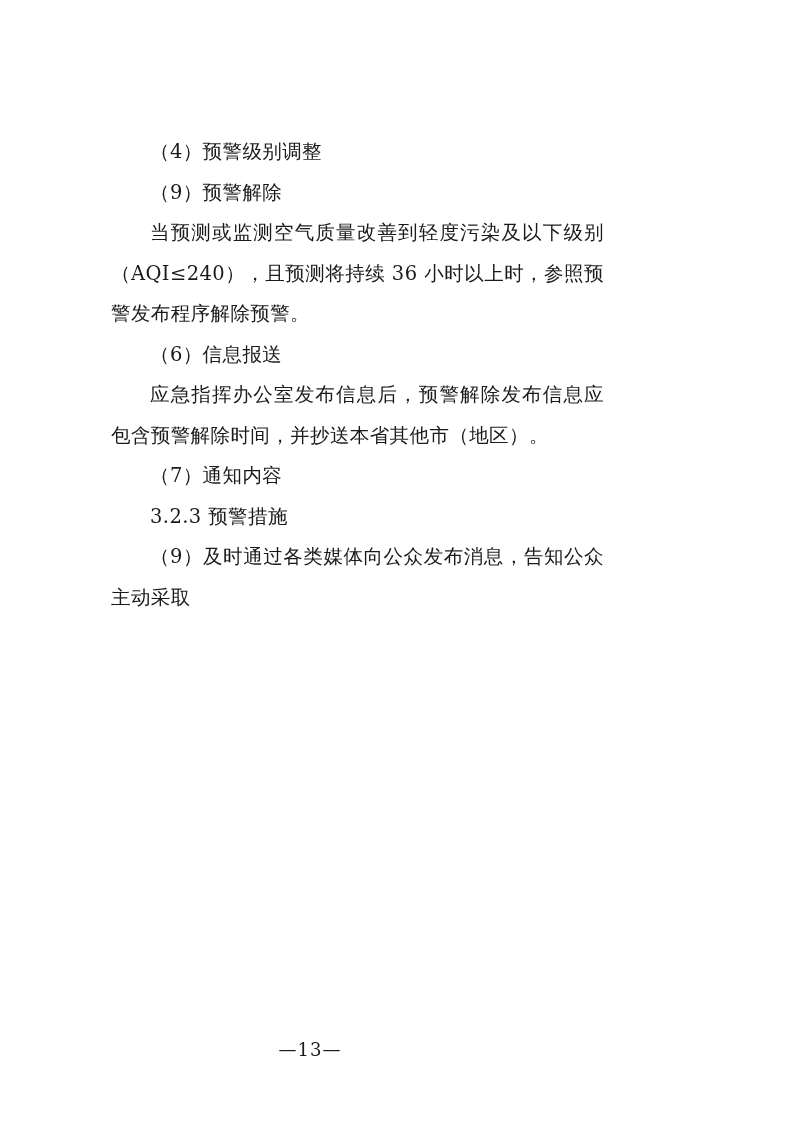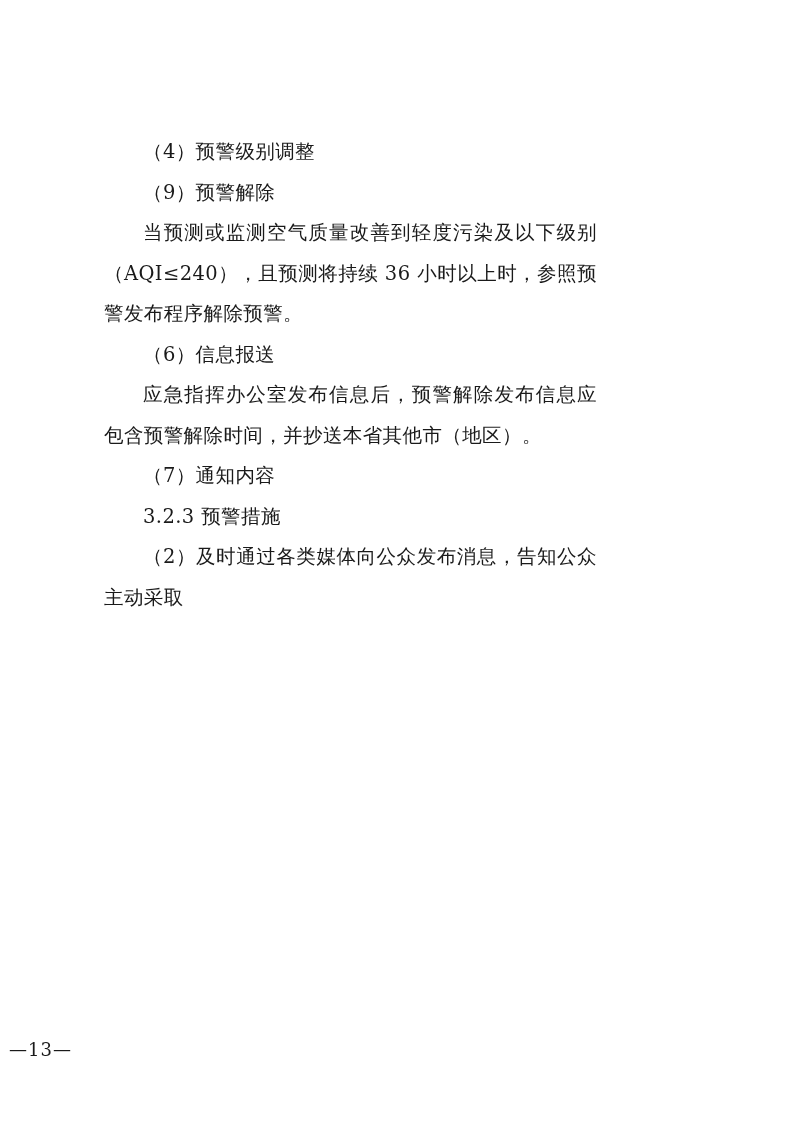--- a/index.html
+++ b/index.html
@@ -10,21 +10,21 @@
   body {
     width: 793px;
     height: 1122px;
     font-family: "DejaVu Serif", "Liberation Serif", serif;
     color: #1a1a1a;
     position: relative;
     overflow: hidden;
   }
   .page {
     position: absolute;
-    left: 9px;
+    left: 16px;
     top: 0;
     width: 683px;
     height: 1122px;
     box-sizing: border-box;
     padding: 132px 95px 80px 95px;
   }
   .doc-body {
     font-size: 19.5px;
     line-height: 40.5px;
     letter-spacing: 0.4px;
@@ -37,35 +37,35 @@
     white-space: normal;
   }
   .para.heading {
     text-indent: 2em;
   }
   .page-number {
     position: absolute;
     left: 0;
     right: 95px;
     bottom: 62px;
-    text-align: left;
+    text-align: center;
     font-size: 18px;
     font-family: "DejaVu Serif", "Liberation Serif", serif;
     color: #1a1a1a;
     letter-spacing: 1px;
   }
 </style>
 </head>
 <body>
 
 <div class="page">
   <div class="doc-body">
     <p class="para heading">（4）预警级别调整</p>
     <p class="para heading">（9）预警解除</p>
     <p class="para">当预测或监测空气质量改善到轻度污染及以下级别（AQI≤240），且预测将持续 36 小时以上时，参照预警发布程序解除预警。</p>
     <p class="para heading">（6）信息报送</p>
     <p class="para">应急指挥办公室发布信息后，预警解除发布信息应包含预警解除时间，并抄送本省其他市（地区）。</p>
     <p class="para heading">（7）通知内容</p>
     <p class="para heading">3.2.3 预警措施</p>
-    <p class="para">（2）及时通过各类媒体向公众发布消息，告知公众主动采取</p>
+    <p class="para">（9）及时通过各类媒体向公众发布消息，告知公众主动采取</p>
   </div>
   <div class="page-number">—13—</div>
 </div>
 
 </body></html>

